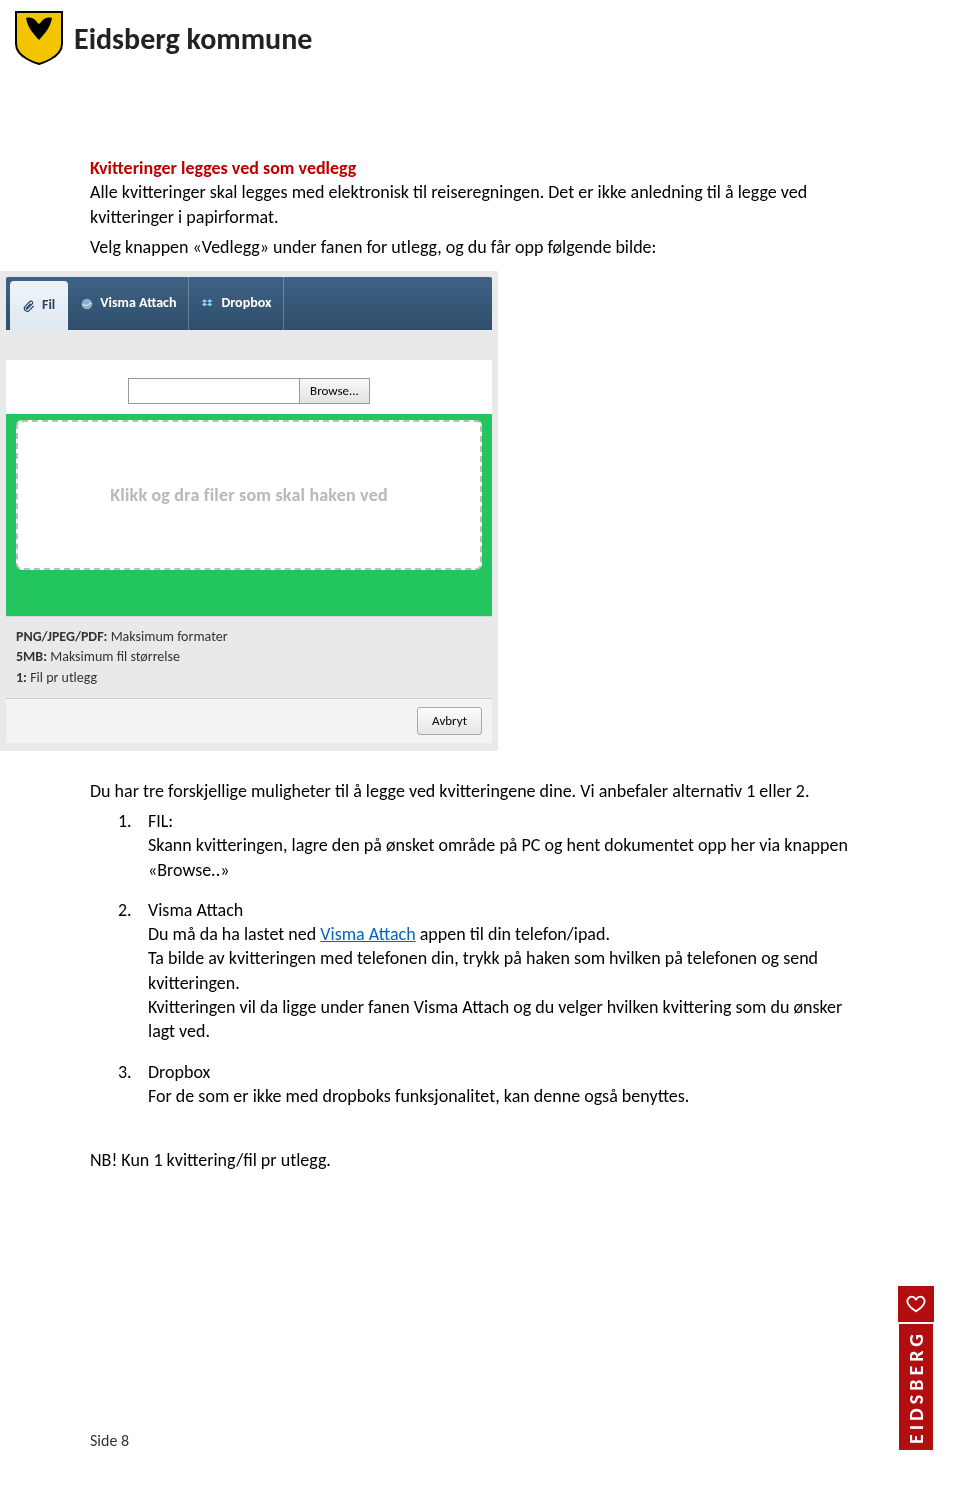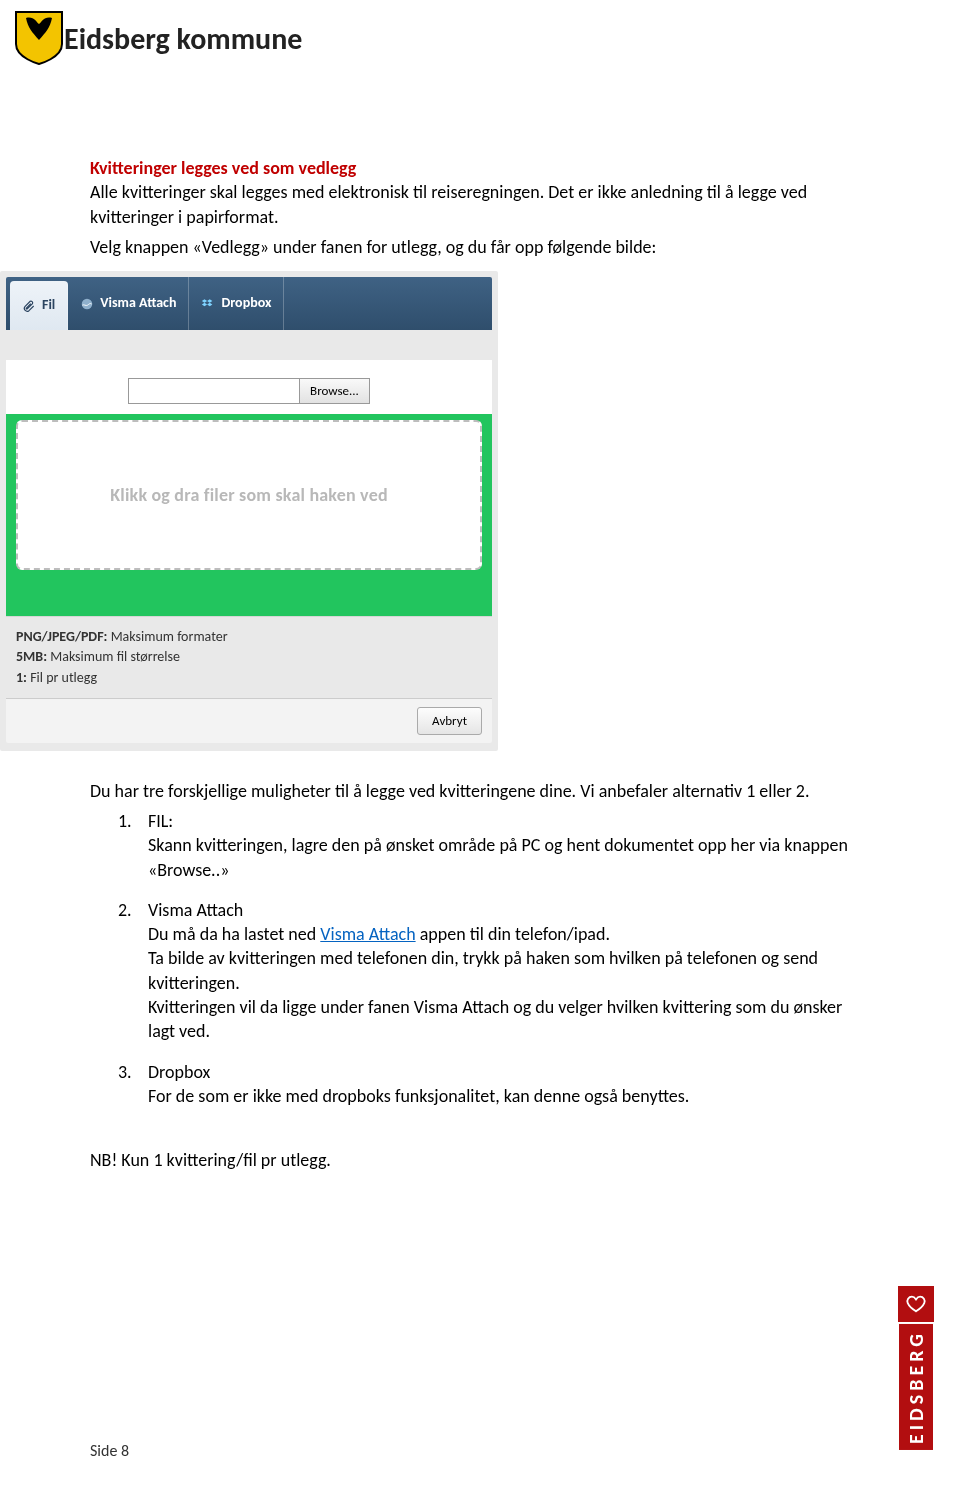--- a/index.html
+++ b/index.html
@@ -9,20 +9,21 @@
     height: 1486px;
     background: #fff;
     position: relative;
     color: #000;
   }
   
   .doc-header {
     display: flex;
     align-items: center;
     padding: 10px 0 0 14px;
+    gap: 10px;
   }
   .logo-shield {
     width: 50px; height: 56px;
   }
   .header-title {
     font-size: 30px;
     font-weight: 700;
     color: #222;
   }
   
@@ -150,21 +151,21 @@
   
   .num-list { margin: 6px 0 0 28px; }
   .num-item { display:flex; gap:12px; margin-bottom:16px; }
   .num { min-width:18px; }
   .link-like { color:#0563c1; text-decoration: underline; }
   .nb { margin-top: 40px; font-size:18px; }
   
   .page-footer {
     position: absolute;
     left: 90px;
-    bottom: 26px;
+    bottom: 36px;
     font-size: 16px;
     color: #333;
   }
   
   .side-brand {
     position: absolute;
     right: 26px;
     bottom: 36px;
     display: flex;
     flex-direction: column;

